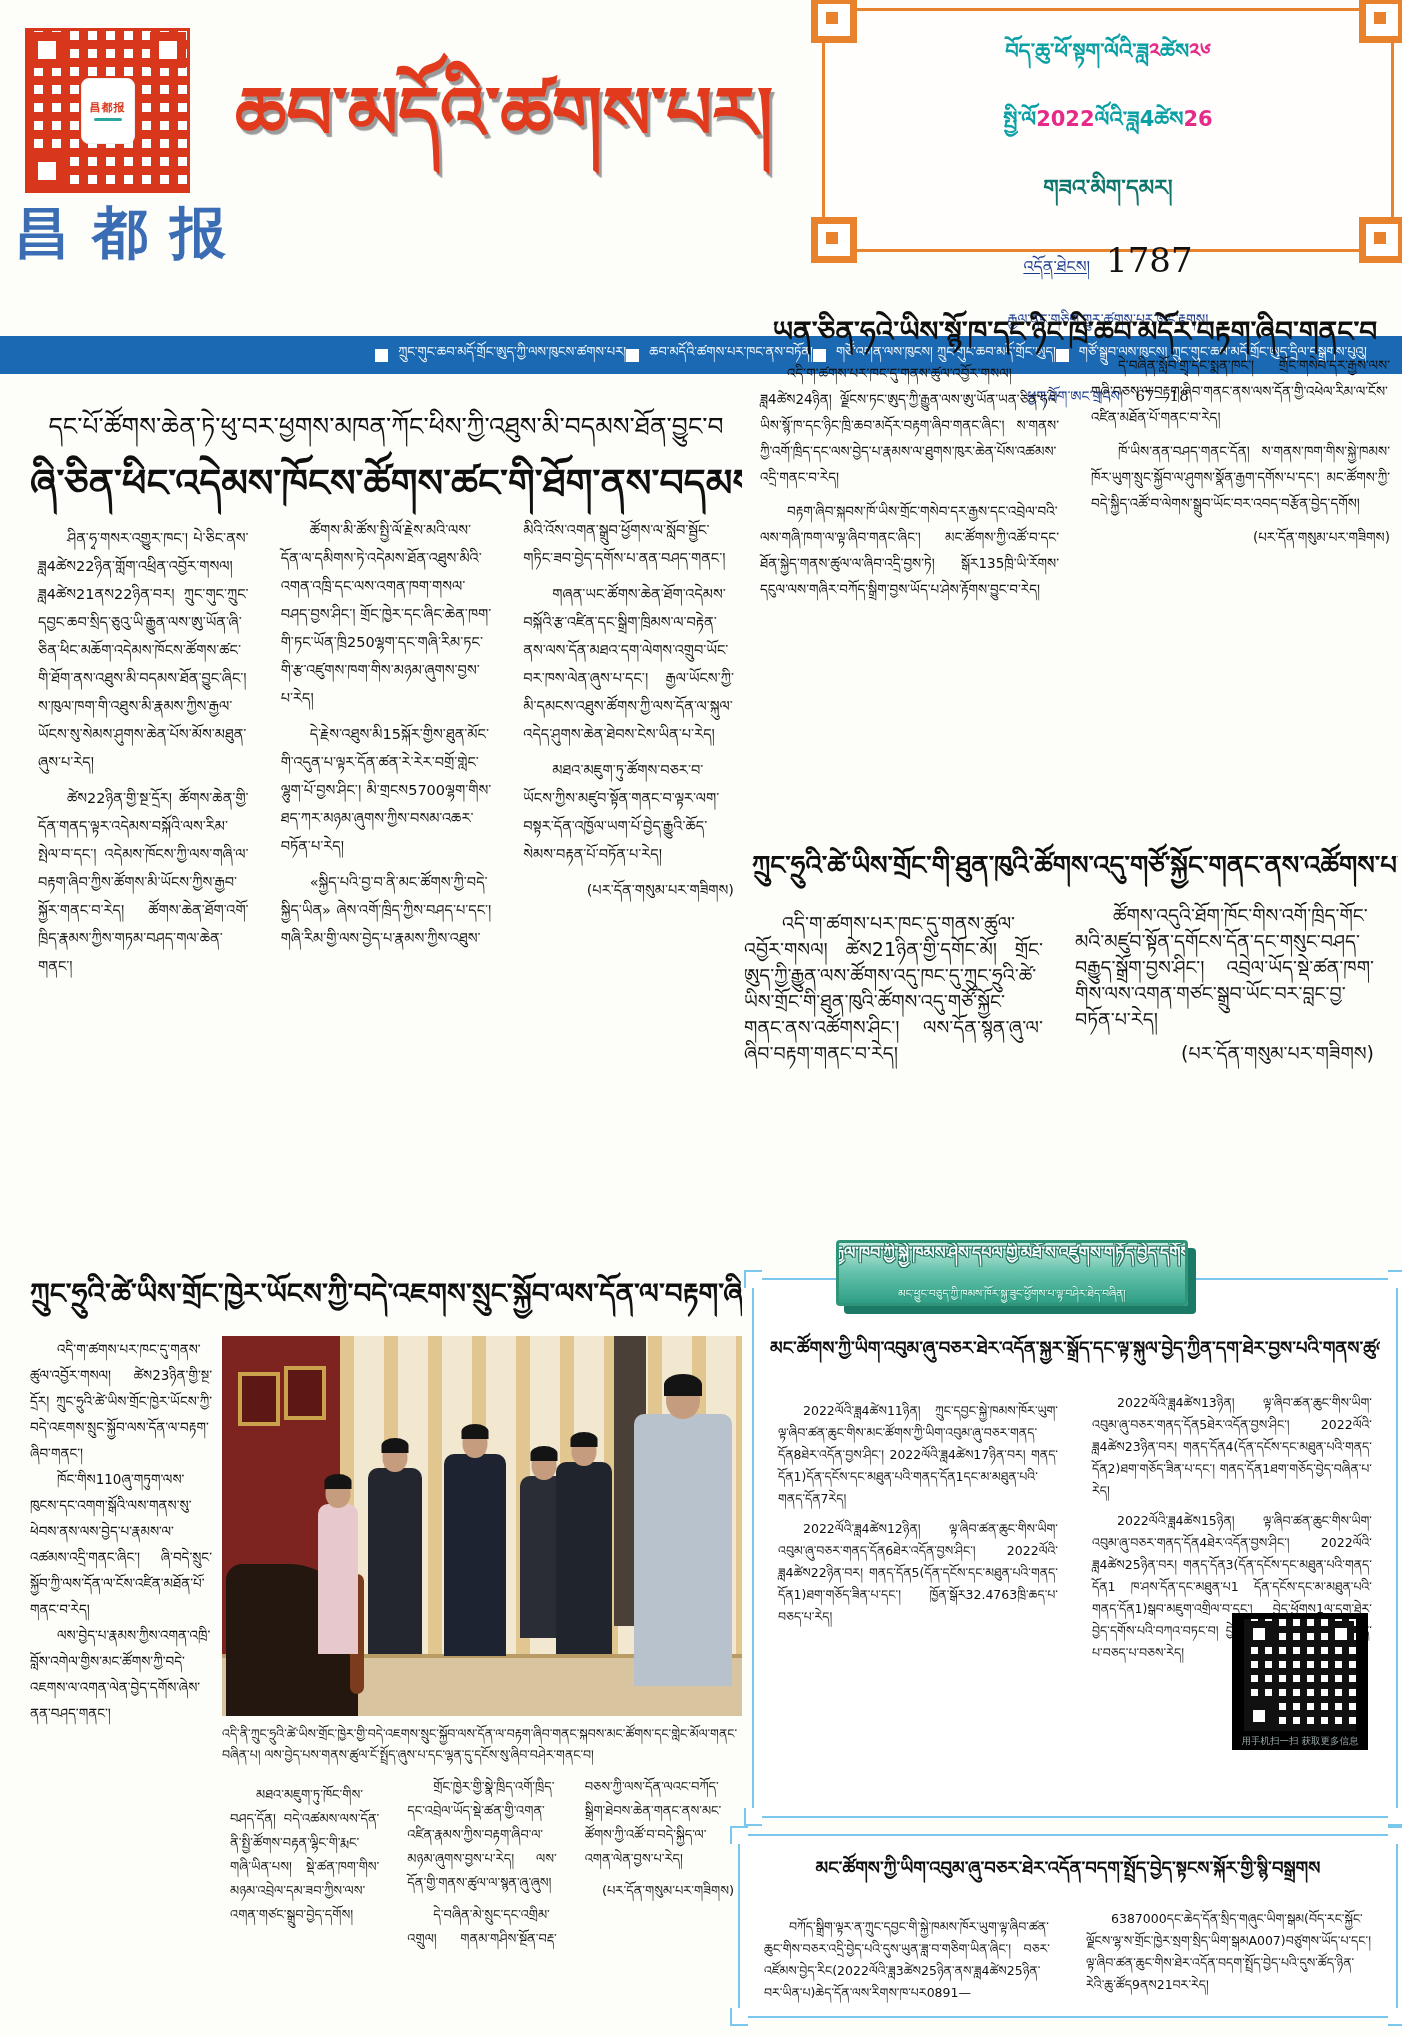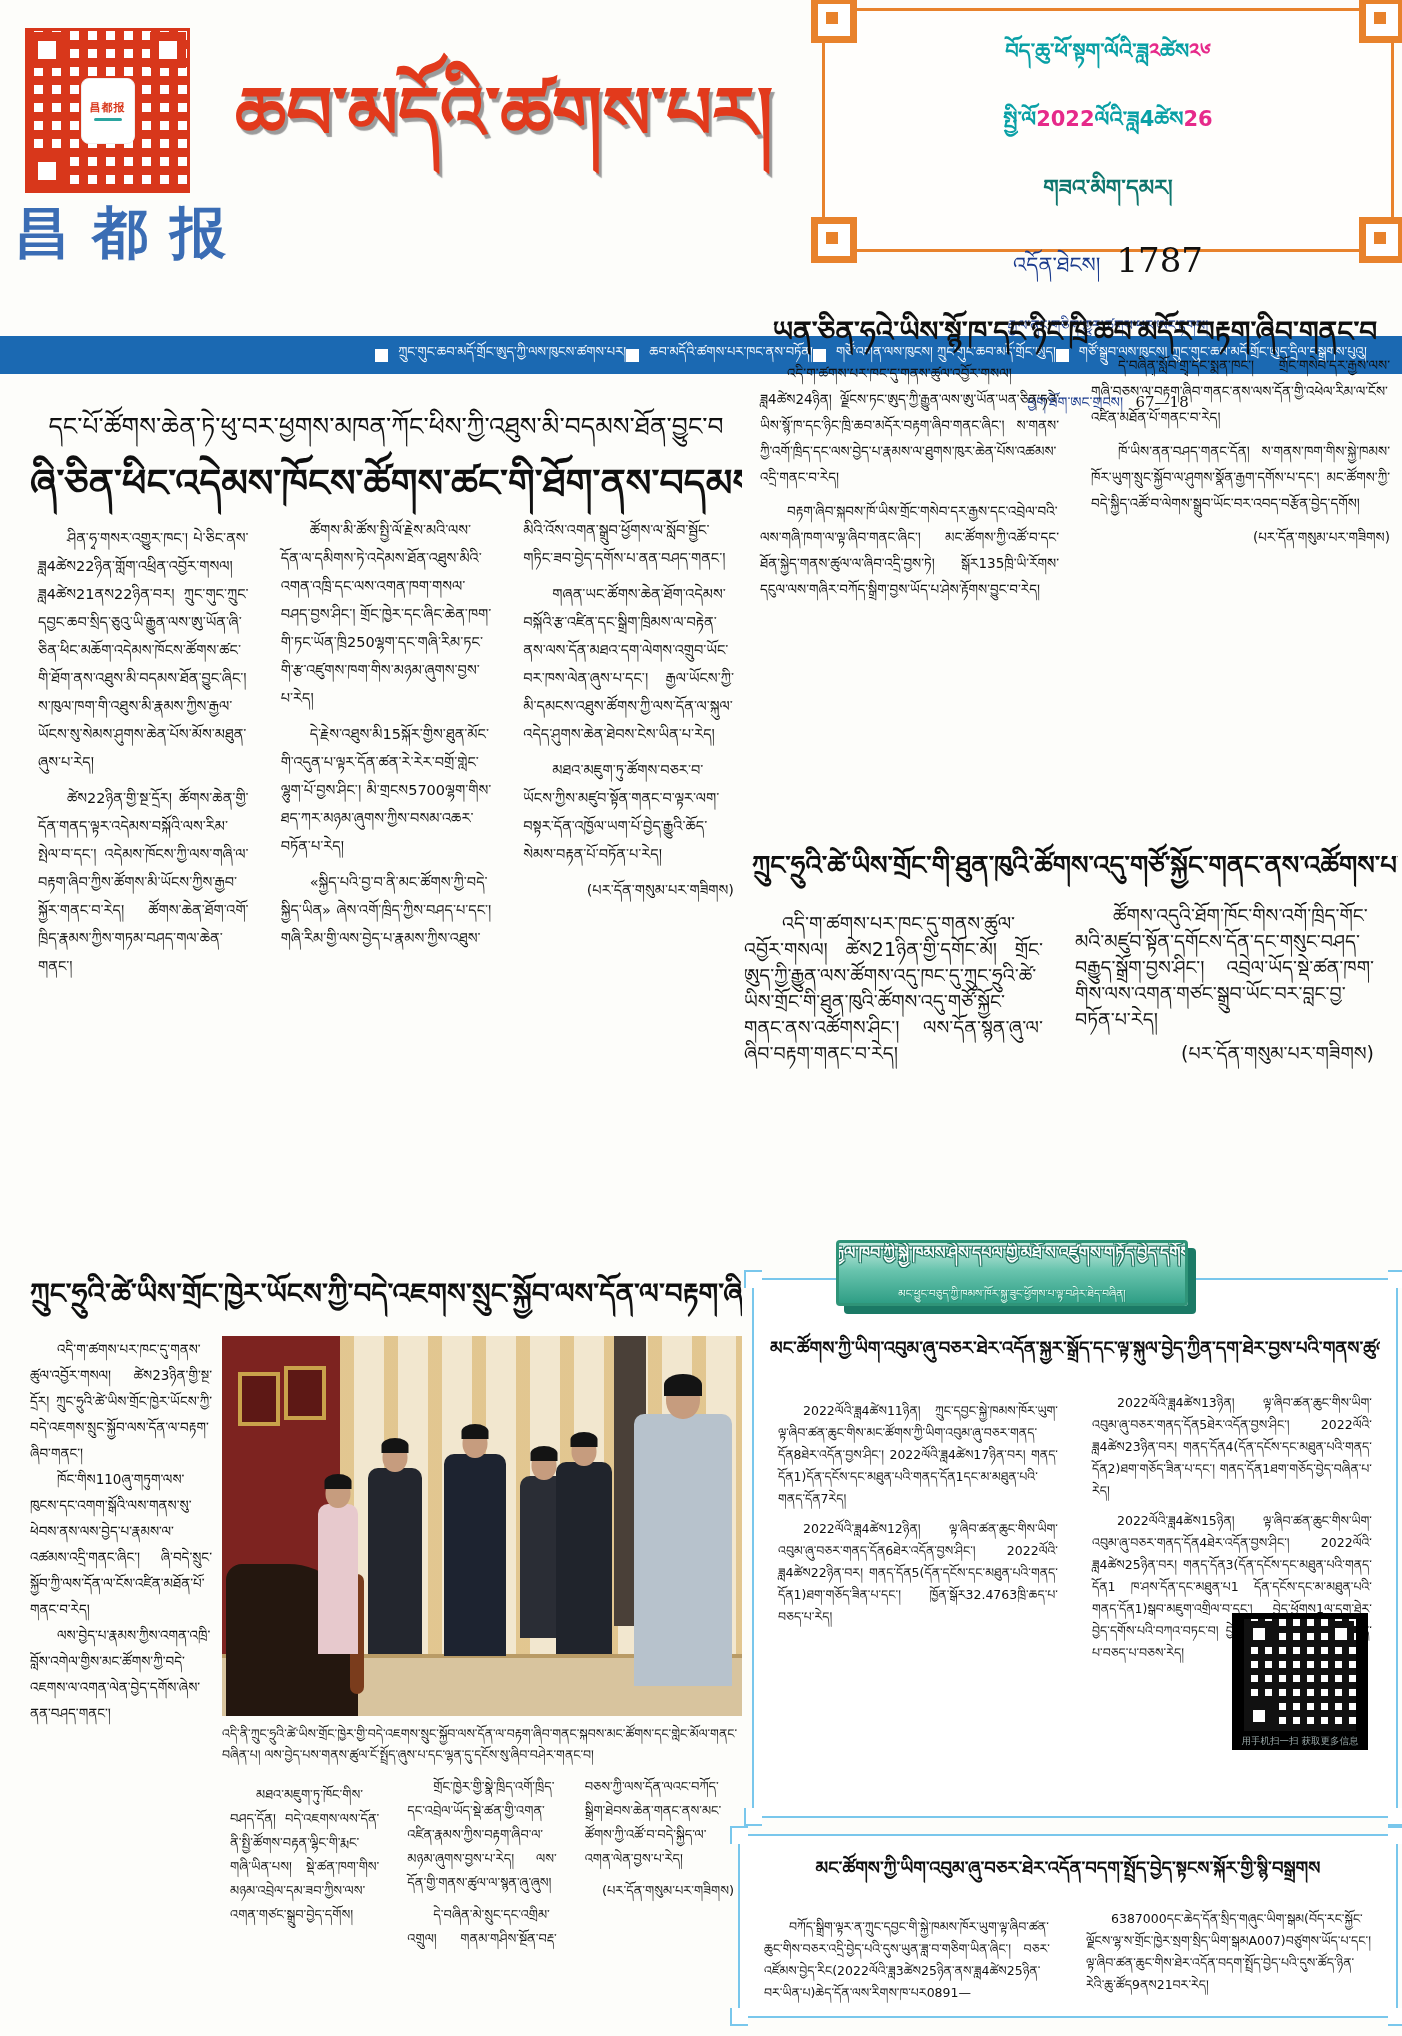--- a/index.html
+++ b/index.html
@@ -32,21 +32,21 @@
   .knot{position:absolute;width:46px;height:46px;border:7px solid #e8822c;box-sizing:border-box;background:#fff;}
   .knot::after{content:"";position:absolute;left:8px;top:8px;width:12px;height:12px;background:#e8822c;}
   .knot.tl{left:-14px;top:-14px}.knot.tr{right:-14px;top:-14px}
   .knot.bl{left:-14px;bottom:-14px}.knot.br{right:-14px;bottom:-14px}
   .ib-l1{font-size:21px;font-weight:bold;color:#0aa0a6;white-space:nowrap;}
   .ib-l1 .pink{color:#e62a8a;}
   .ib-l2{font-size:21px;font-weight:bold;color:#0aa0a6;white-space:nowrap;}
   .ib-l2 .pink{color:#e62a8a;}
   .ib-l3{font-size:22px;font-weight:bold;color:#0f766e;}
   .ib-issue{display:flex;align-items:baseline;gap:16px;margin-top:6px;}
-  .ib-issue .lab{font-size:21px;color:#1a3a8c;}
+  .ib-issue .lab{font-size:16px;color:#1a3a8c;text-decoration:underline;}
   .ib-issue .num{font-size:34px;font-family:"DejaVu Serif",serif;color:#111;}
   .ib-cnlab{font-size:14px;color:#1a3a8c;}
   .ib-cn{font-size:16px;font-family:"DejaVu Serif",serif;color:#111;letter-spacing:1px;}
   .ib-post{font-size:14px;color:#1a3a8c;}
   .ib-post b{font-family:"DejaVu Serif",serif;color:#111;font-weight:normal;font-size:15px;margin-left:8px;}
 
   
   .nav{position:absolute;left:0;top:336px;width:1402px;height:38px;background:#1b69b2;
        display:flex;align-items:center;justify-content:flex-end;padding:0 35px;box-sizing:border-box;}
   .nav-item{display:flex;align-items:center;gap:10px;overflow:hidden;}
@@ -241,21 +241,21 @@
         <div class="fg m2"></div>
         <div class="fg m3"></div>
         <div class="fg m4"></div>
         <div class="fg m5"></div>
       </div>
       <div class="caption">
         <span>འདི་ནི་ཀྲུང་ཧྲུའི་ཚེ་ཡིས་གྲོང་ཁྱེར་གྱི་བདེ་འཇགས་སྲུང་སྐྱོབ་ལས་དོན་ལ་བརྟག་ཞིབ་གནང་སྐབས་མང་ཚོགས་དང་གླེང་མོལ་གནང་བཞིན་པ།</span>
         <span>ལས་བྱེད་པས་གནས་ཚུལ་ངོ་སྤྲོད་ཞུས་པ་དང་ལྷན་དུ་དངོས་སུ་ཞིབ་བཤེར་གནང་བ།</span>
       </div>
       <div class="cols lb-cols has-sig">
-          <p>མཐའ་མཇུག་ཏུ་ཁོང་གིས་བཤད་དོན། བདེ་འཇགས་ལས་དོན་ནི་སྤྱི་ཚོགས་བརྟན་ལྷིང་གི་རྨང་གཞི་ཡིན་པས། སྡེ་ཚན་ཁག་གིས་མཉམ་འབྲེལ་དམ་ཟབ་ཀྱིས་ལས་འགན་གཙང་སྒྲུབ་བྱེད་དགོས།</p>
+          <p>མཐའ་མཇུག་ཏུ་ཁོང་གིས་བཤད་དོན། བདེ་འཚམས་ལས་དོན་ནི་སྤྱི་ཚོགས་བརྟན་ལྷིང་གི་རྨང་གཞི་ཡིན་པས། སྡེ་ཚན་ཁག་གིས་མཉམ་འབྲེལ་དམ་ཟབ་ཀྱིས་ལས་འགན་གཙང་སྒྲུབ་བྱེད་དགོས།</p>
           <p>གྲོང་ཁྱེར་གྱི་སྣེ་ཁྲིད་འགོ་ཁྲིད་དང་འབྲེལ་ཡོད་སྡེ་ཚན་གྱི་འགན་འཛིན་རྣམས་ཀྱིས་བརྟག་ཞིབ་ལ་མཉམ་ཞུགས་བྱས་པ་རེད། ལས་དོན་གྱི་གནས་ཚུལ་ལ་སྙན་ཞུ་ཞུས།</p>
           <p>དེ་བཞིན་མེ་སྲུང་དང་འགྲིམ་འགྲུལ། གནམ་གཤིས་སྔོན་བརྡ་བཅས་ཀྱི་ལས་དོན་ལའང་བཀོད་སྒྲིག་ཐེབས་ཆེན་གནང་ནས་མང་ཚོགས་ཀྱི་འཚོ་བ་བདེ་སྐྱིད་ལ་འགན་ལེན་བྱས་པ་རེད།</p>
           <p>(པར་དོན་གསུམ་པར་གཟིགས)</p>
         </div>
     </div>
   </div>
 
   <div class="headlineA">ཡན་ཅིན་ཧའེ་ཡིས་སྙོ་ཁ་དང་ཉིང་ཁྲི་ཆབ་མདོར་བརྟག་ཞིབ་གནང་བ</div>
   <div class="cols rtcols has-sig">
       <p>འདི་ག་ཚགས་པར་ཁང་དུ་གནས་ཚུལ་འབྱོར་གསལ། ཟླ4ཚེས24ཉིན། ལྗོངས་ཏང་ཨུད་ཀྱི་རྒྱུན་ལས་ཨུ་ཡོན་ཡན་ཅིན་ཧའེ་ཡིས་སྙོ་ཁ་དང་ཉིང་ཁྲི་ཆབ་མདོར་བརྟག་ཞིབ་གནང་ཞིང་། ས་གནས་ཀྱི་འགོ་ཁྲིད་དང་ལས་བྱེད་པ་རྣམས་ལ་ཐུགས་ཁུར་ཆེན་པོས་འཚམས་འདྲི་གནང་བ་རེད།</p>

